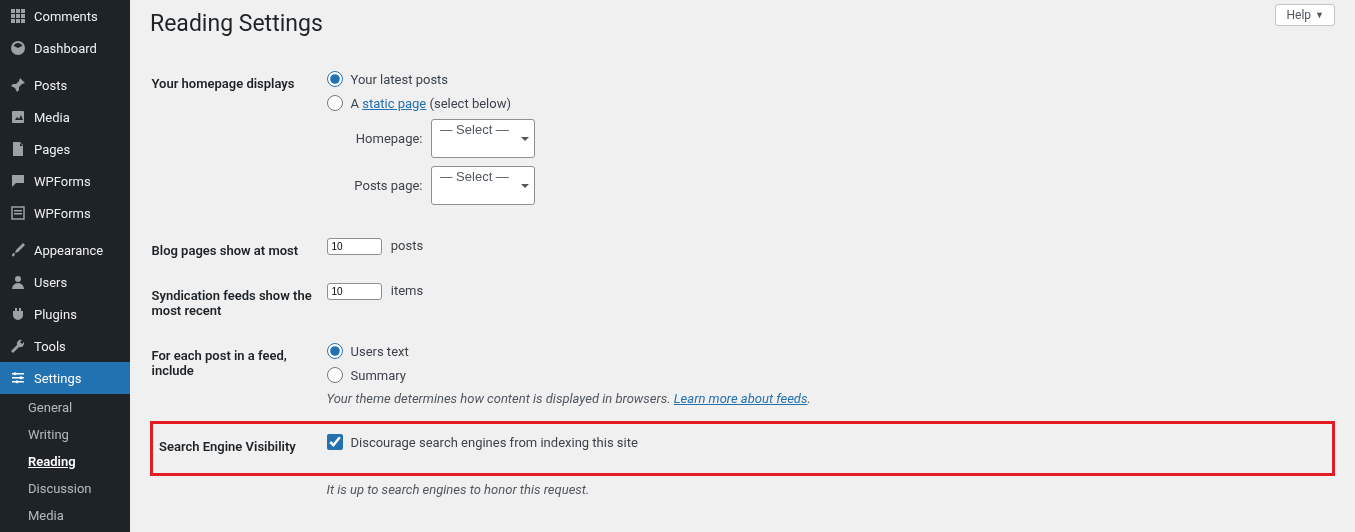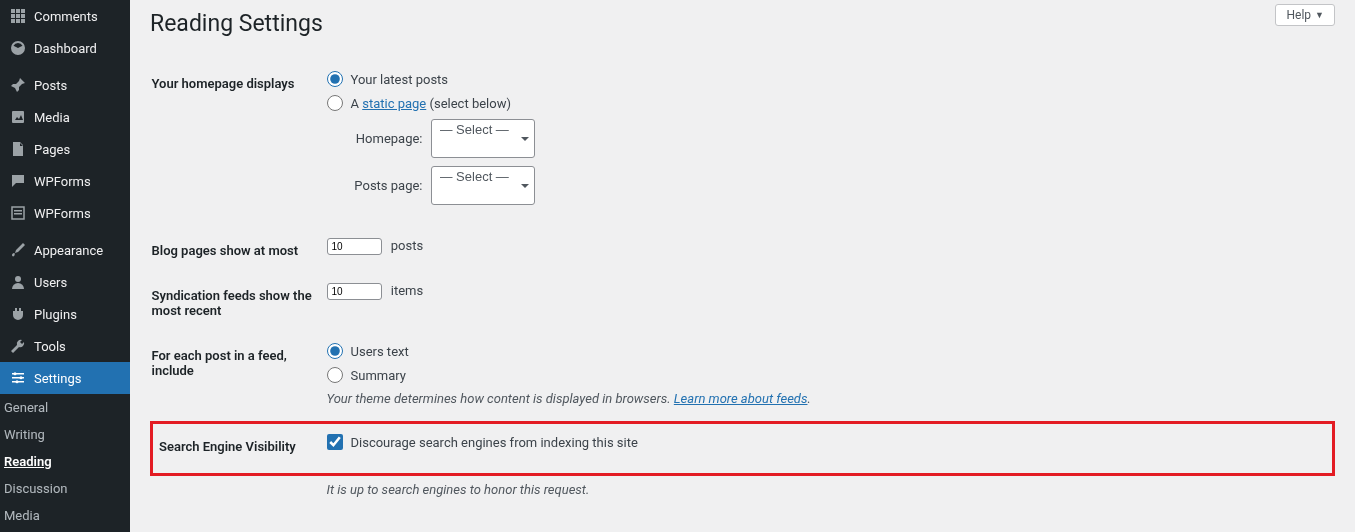--- a/index.html
+++ b/index.html
@@ -5,21 +5,21 @@
 * { box-sizing: border-box; margin: 0; padding: 0; }
 body { font-family: -apple-system, BlinkMacSystemFont, "Segoe UI", Roboto, sans-serif; font-size: 13px; color: #3c434a; background: #f0f0f1; }
 .layout { display: flex; min-height: 532px; }
 .sidebar { width: 130px; background: #1d2327; color: #f0f0f1; flex-shrink: 0; }
 .sidebar-item { display: flex; align-items: center; padding: 8px 10px; color: #f0f0f1; font-size: 13px; cursor: pointer; }
 .sidebar-item.bold { font-weight: 400; }
 .sidebar-item.active { background: #2271b1; color: #fff; position: relative; }
 .sidebar-item.active::after { content: ""; position: absolute; right: -8px; top: 50%; margin-top: -8px; border: 8px solid transparent; border-right-color: #f0f0f1; }
 .sidebar-icon { width: 16px; height: 16px; margin-right: 8px; display: inline-flex; align-items: center; justify-content: center; color: rgba(240,246,252,.6); flex-shrink: 0; }
 .sidebar-item.active .sidebar-icon { color: #fff; }
-.sidebar .sub { padding: 6px 4px; color: rgba(240,246,252,.7); cursor: pointer; font-size: 13px; }
+.sidebar .sub { padding: 6px 28px; color: rgba(240,246,252,.7); cursor: pointer; font-size: 13px; }
 .sidebar .sub.current { color: #fff; font-weight: 600; text-decoration: underline; }
 .sidebar .sep { height: 5px; background: transparent; }
 .main { flex: 1; padding: 0 20px 20px 20px; position: relative; }
 h1.page-title { font-size: 23px; font-weight: 400; color: #1d2327; margin: 10px 0 24px 0; }
 .help-tab { position: absolute; top: 4px; right: 20px; border: 1px solid #c3c4c7; background: #fff; border-radius: 3px; padding: 3px 10px; font-size: 12px; color: #50575e; cursor: pointer; display: flex; align-items: center; gap: 4px; }
 table.form-table { border-collapse: collapse; width: 100%; }
 table.form-table > tbody > tr > th { text-align: left; vertical-align: top; padding: 15px 10px 15px 0; width: 175px; font-weight: 600; color: #1d2327; font-size: 13px; }
 table.form-table > tbody > tr > td { vertical-align: top; padding: 10px 10px 15px 0; }
 .radio-row { display: flex; align-items: center; gap: 8px; margin-bottom: 8px; }
 .radio-row label { font-size: 13px; color: #3c434a; }

